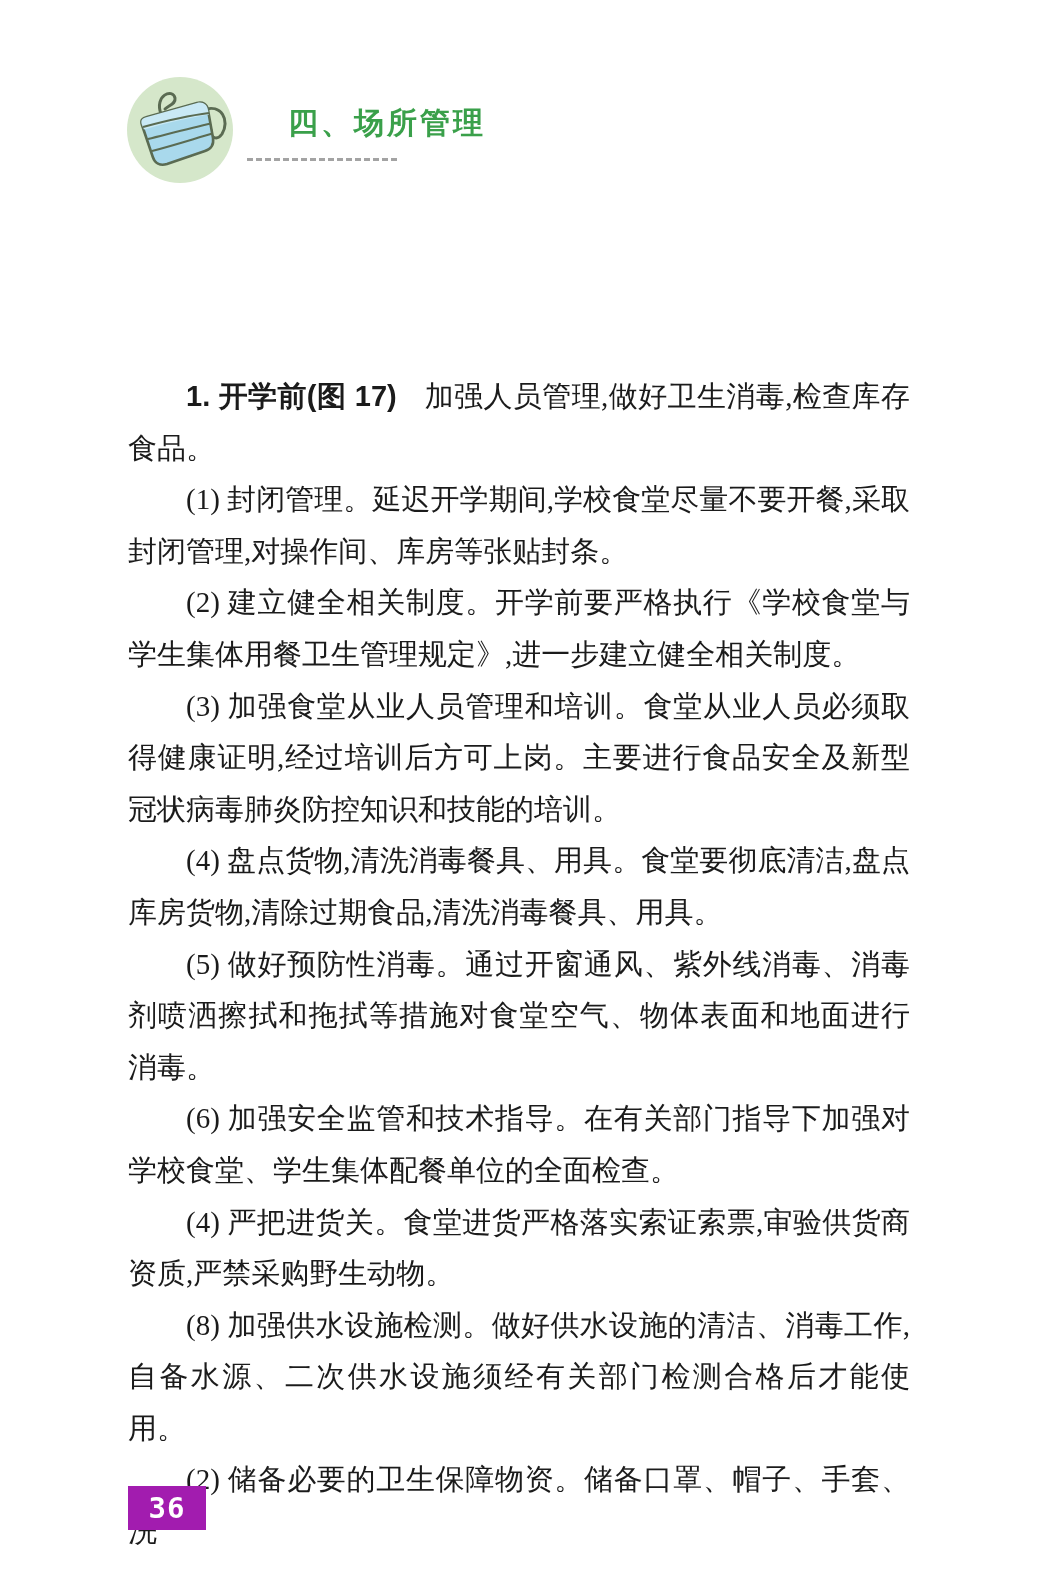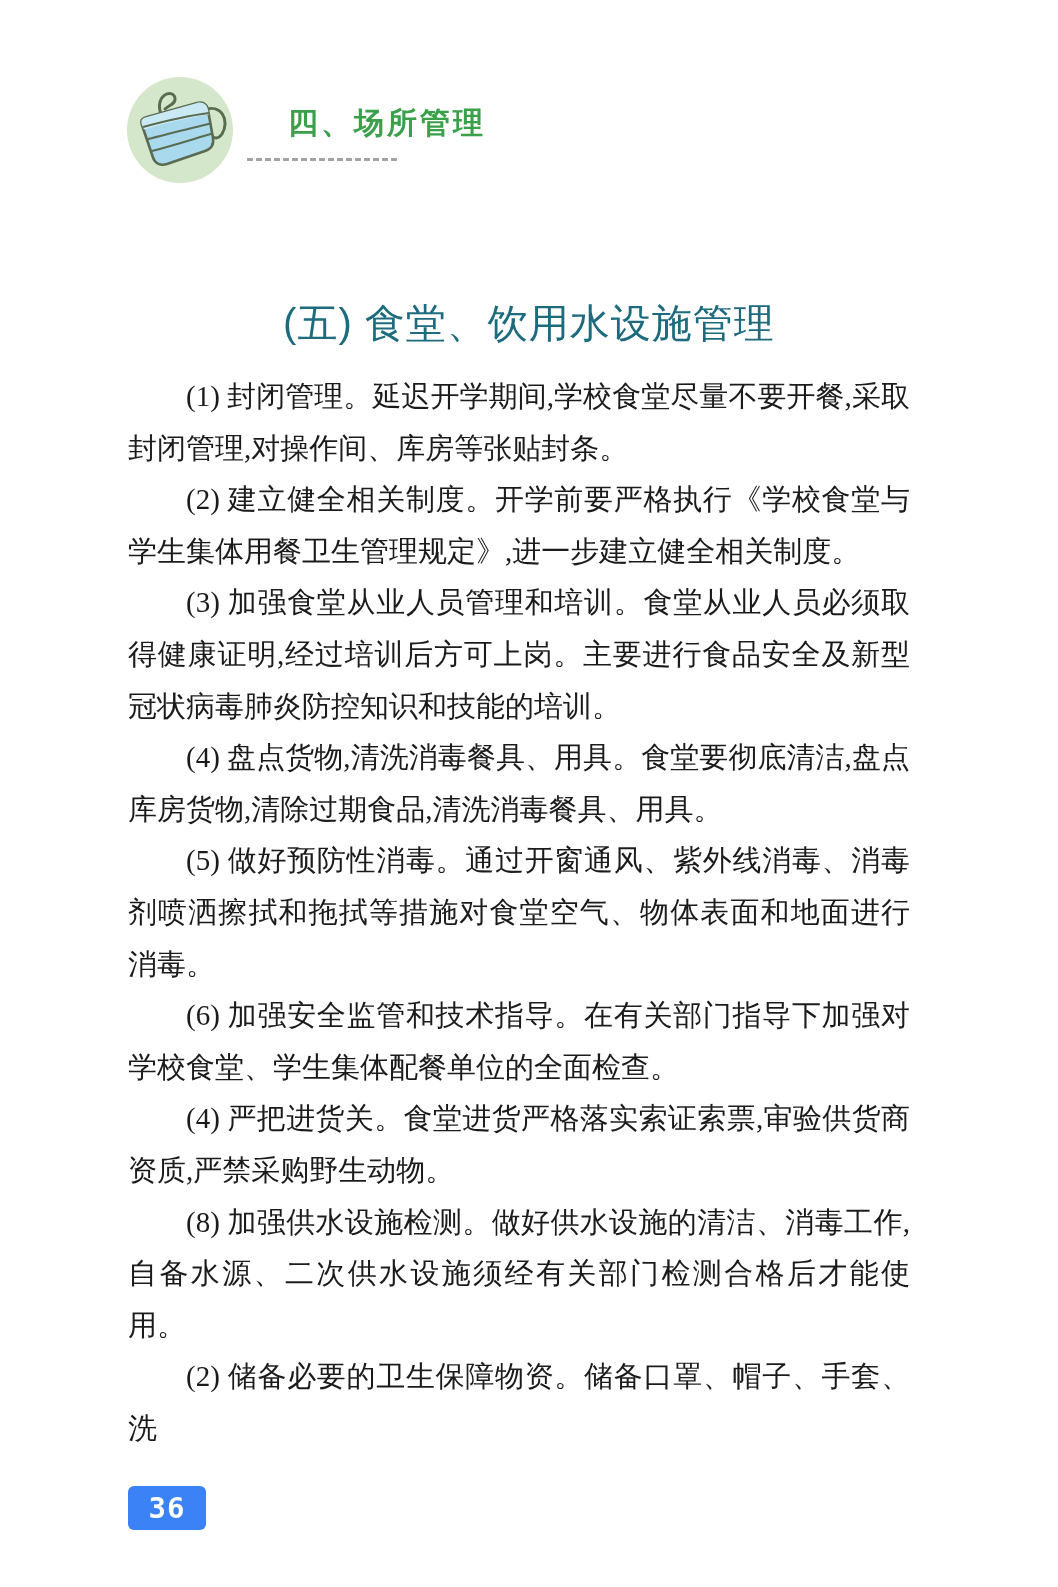--- a/index.html
+++ b/index.html
@@ -111,29 +111,29 @@
         <path d="M21,62 C45,56 66,50.5 84,46.5" fill="none" stroke="#5a6b52" stroke-width="2"></path>
         <path d="M25,74 C48,68 68,61.5 85.5,56.5" fill="none" stroke="#5a6b52" stroke-width="2"></path>
       </svg>
     </div>
     <div class="header-text">
       <div class="section-label" style="color:#3aa04a;">四、场所管理</div>
       <div class="dash-line"></div>
     </div>
   </div>
 
-  <h1 class="title" style="color:#1d6b7d;">(五) 食堂、饮用水设施管理</h1>
 
   <div class="content">
+    <p class="para"><span class="lead">1. 开学前(图 17)</span><span>加强人员管理,做好卫生消毒,检查库存食品。</span></p>
     <p class="para">(1) 封闭管理。延迟开学期间,学校食堂尽量不要开餐,采取封闭管理,对操作间、库房等张贴封条。</p>
     <p class="para">(2) 建立健全相关制度。开学前要严格执行《学校食堂与学生集体用餐卫生管理规定》,进一步建立健全相关制度。</p>
     <p class="para">(3) 加强食堂从业人员管理和培训。食堂从业人员必须取得健康证明,经过培训后方可上岗。主要进行食品安全及新型冠状病毒肺炎防控知识和技能的培训。</p>
     <p class="para">(4) 盘点货物,清洗消毒餐具、用具。食堂要彻底清洁,盘点库房货物,清除过期食品,清洗消毒餐具、用具。</p>
     <p class="para">(5) 做好预防性消毒。通过开窗通风、紫外线消毒、消毒剂喷洒擦拭和拖拭等措施对食堂空气、物体表面和地面进行消毒。</p>
     <p class="para">(6) 加强安全监管和技术指导。在有关部门指导下加强对学校食堂、学生集体配餐单位的全面检查。</p>
     <p class="para">(4) 严把进货关。食堂进货严格落实索证索票,审验供货商资质,严禁采购野生动物。</p>
     <p class="para">(8) 加强供水设施检测。做好供水设施的清洁、消毒工作,自备水源、二次供水设施须经有关部门检测合格后才能使用。</p>
     <p class="para">(2) 储备必要的卫生保障物资。储备口罩、帽子、手套、洗</p>
   </div>
 
-  <div class="page-num" style="background:#3b82f6;border-radius:6px;">36</div>
+  <div class="page-num" style="background:#a21caf;">36</div>
 
 </div>
 
 </body></html>

